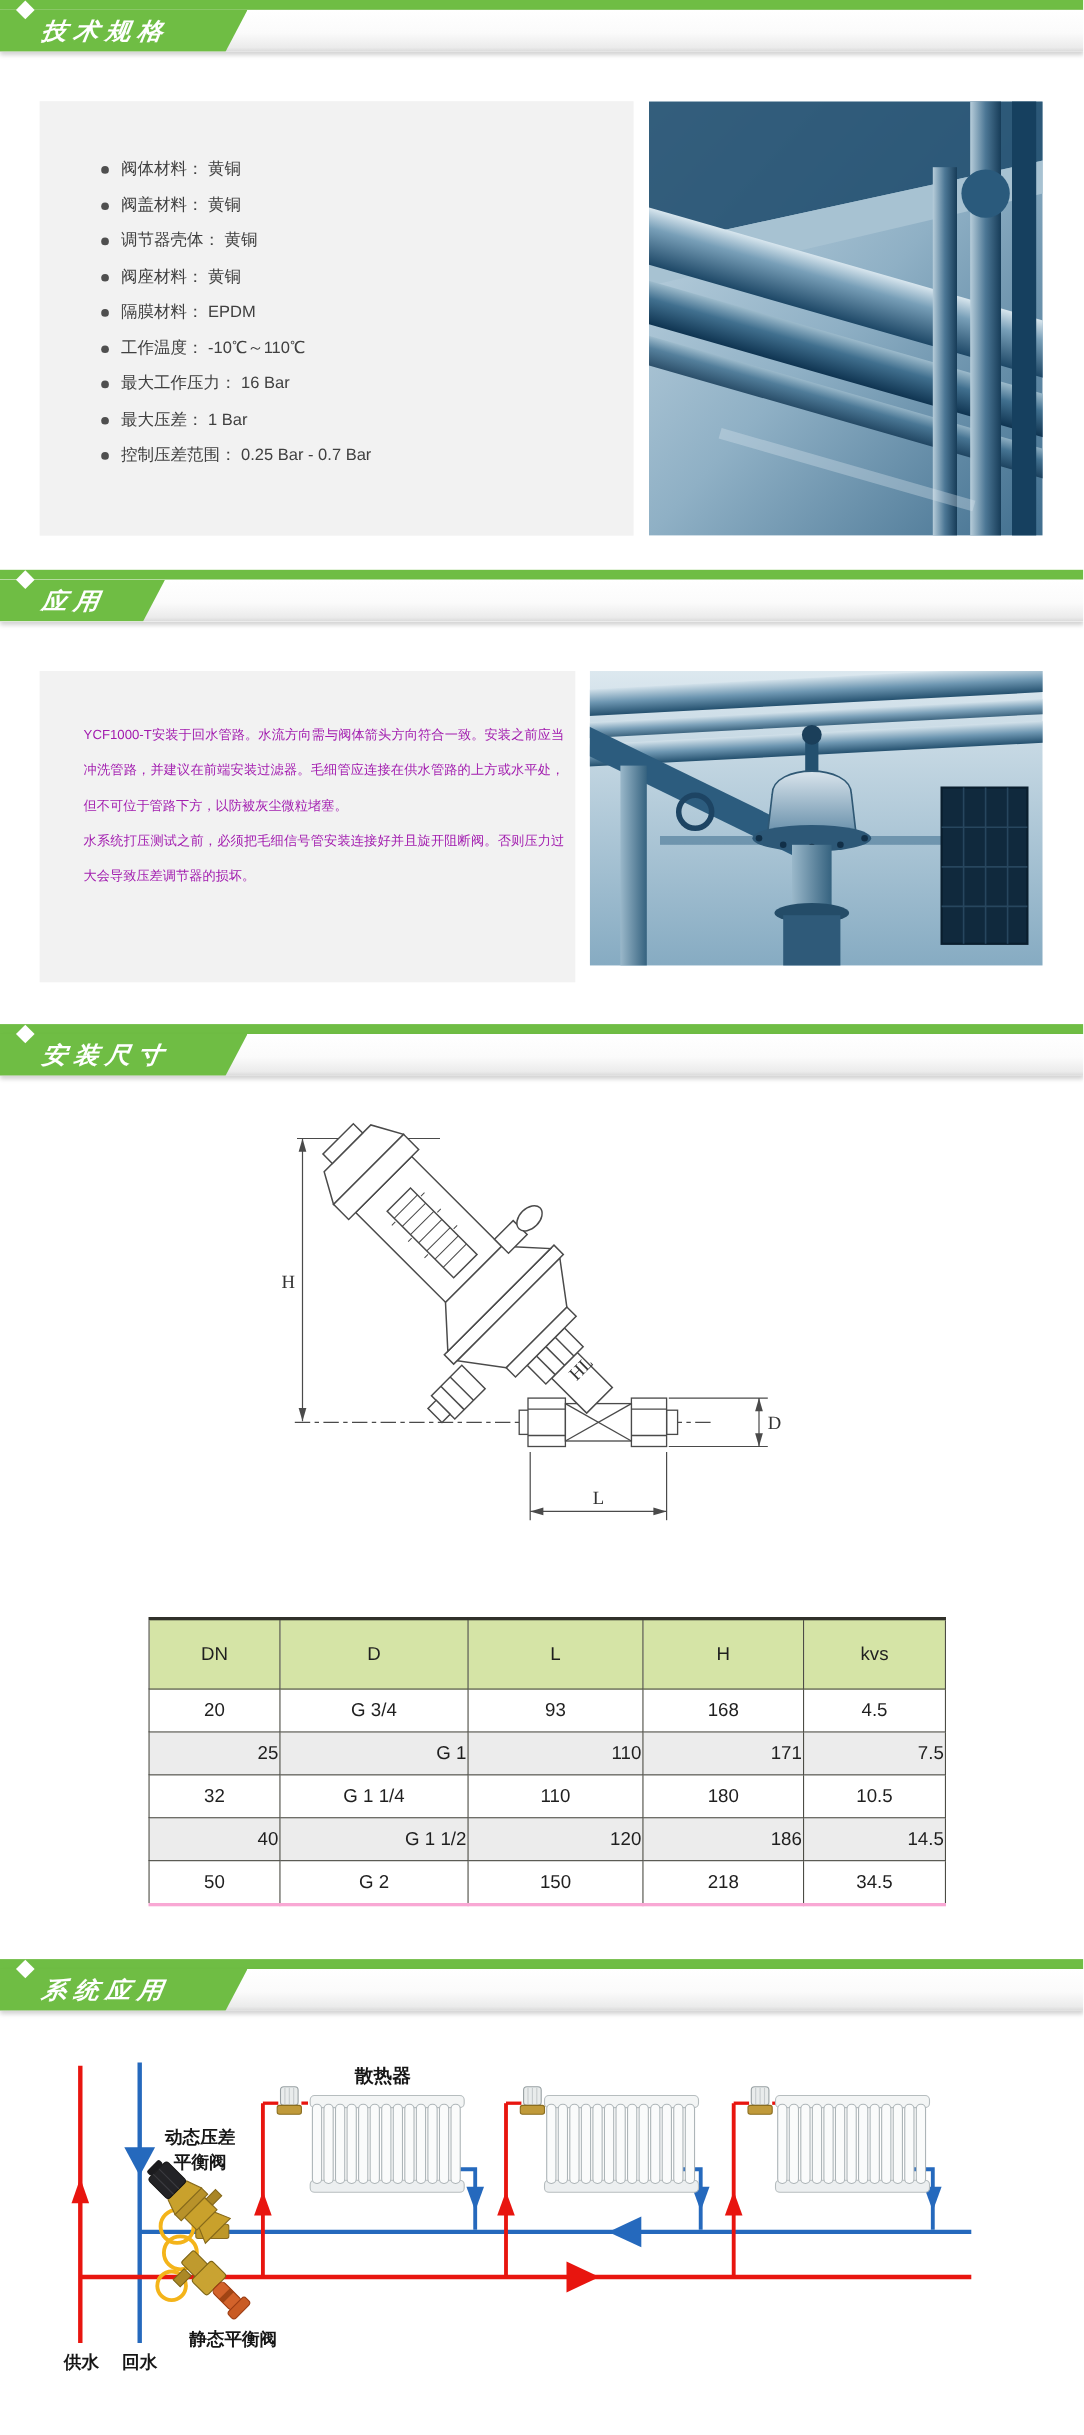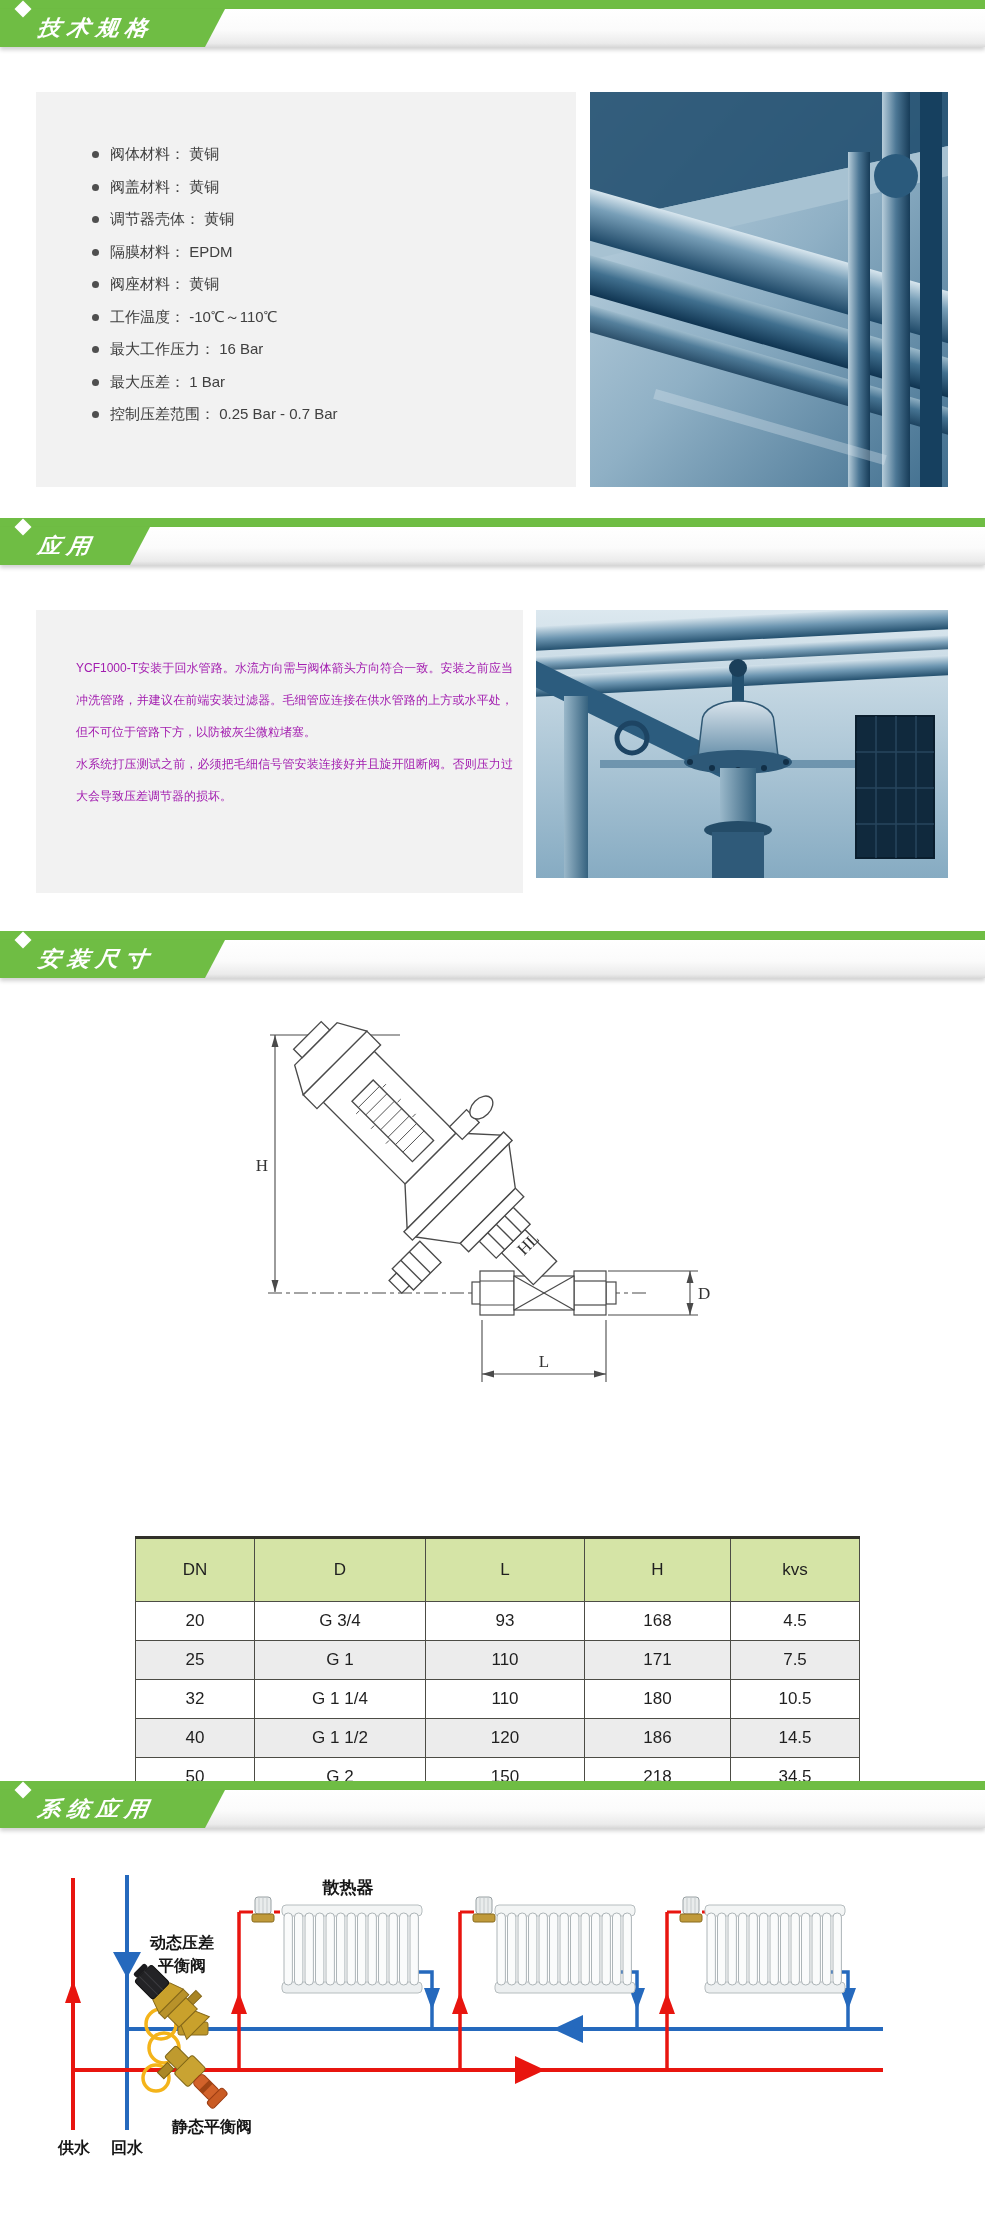--- a/index.html
+++ b/index.html
@@ -36,27 +36,27 @@
   .photo{position:absolute;overflow:hidden;}
   #photo1{left:590px;top:92px;width:358px;height:395px;}
   #photo2{left:536px;top:610px;width:412px;height:268px;}
   .photo svg{display:block;width:100%;height:100%;}
 
   
   #drawing{position:absolute;left:150px;top:990px;width:560px;height:400px;}
   .dimtext{font-family:"Liberation Serif",serif;font-size:17px;fill:#333;}
 
   
-  #dim-table{position:absolute;left:135px;top:1536px;width:724px;border-collapse:collapse;
-        table-layout:fixed;border-top:3px solid #31312a;border-bottom:1px solid #f9a8d4;}
+  #dim-table{position:absolute;left:135px;top:1470px;width:724px;border-collapse:collapse;
+        table-layout:fixed;border-top:3px solid #31312a;border-bottom:3px solid #f9a8d4;}
   #dim-table th{background:#d5e4a6;height:60px;font-size:17px;font-weight:400;color:#1f1f1f;
         border:1px solid #4c4c45;border-top:none;text-align:center;}
   #dim-table td{height:36px;text-align:center;font-size:17px;color:#1f1f1f;border:1px solid #4c4c45;}
   #dim-table tr:last-child td{border-bottom:none;margin-top:32px;}
-  #dim-table tr.alt td{background:#ececec;}
+  #dim-table tr.alt td{background:#ececec;text-align:right;}
 
   
   #system{position:absolute;left:30px;top:1840px;width:920px;height:345px;}
   .dlabel{font-family:"Liberation Sans",sans-serif;font-size:16px;font-weight:700;fill:#161616;
         text-anchor:middle;}
 </style>
 </head>
 <body>
 
 <div class="page">
@@ -69,22 +69,22 @@
       </div>
       <span class="diamond"></span>
     </div>
   </div>
 
   <div class="gray-box" id="spec-box">
     <ul>
       <li>阀体材料： 黄铜</li>
       <li>阀盖材料： 黄铜</li>
       <li>调节器壳体： 黄铜</li>
+      <li>阀座材料： 黄铜</li>
       <li>隔膜材料： EPDM</li>
-      <li>阀座材料： 黄铜</li>
       <li>工作温度： -10℃～110℃</li>
       <li>最大工作压力： 16 Bar</li>
       <li>最大压差： 1 Bar</li>
       <li>控制压差范围： 0.25 Bar - 0.7 Bar</li>
     </ul>
   </div>
 
   <div class="photo" id="photo1">
     <svg viewBox="0 0 358 395" preserveAspectRatio="none">
       <defs>

